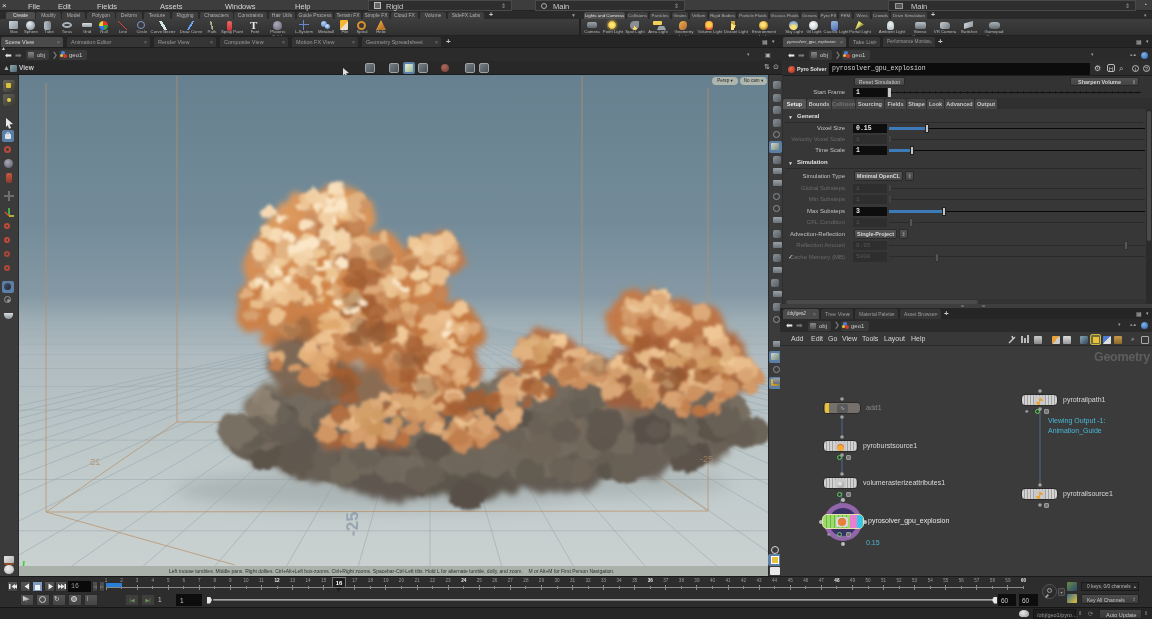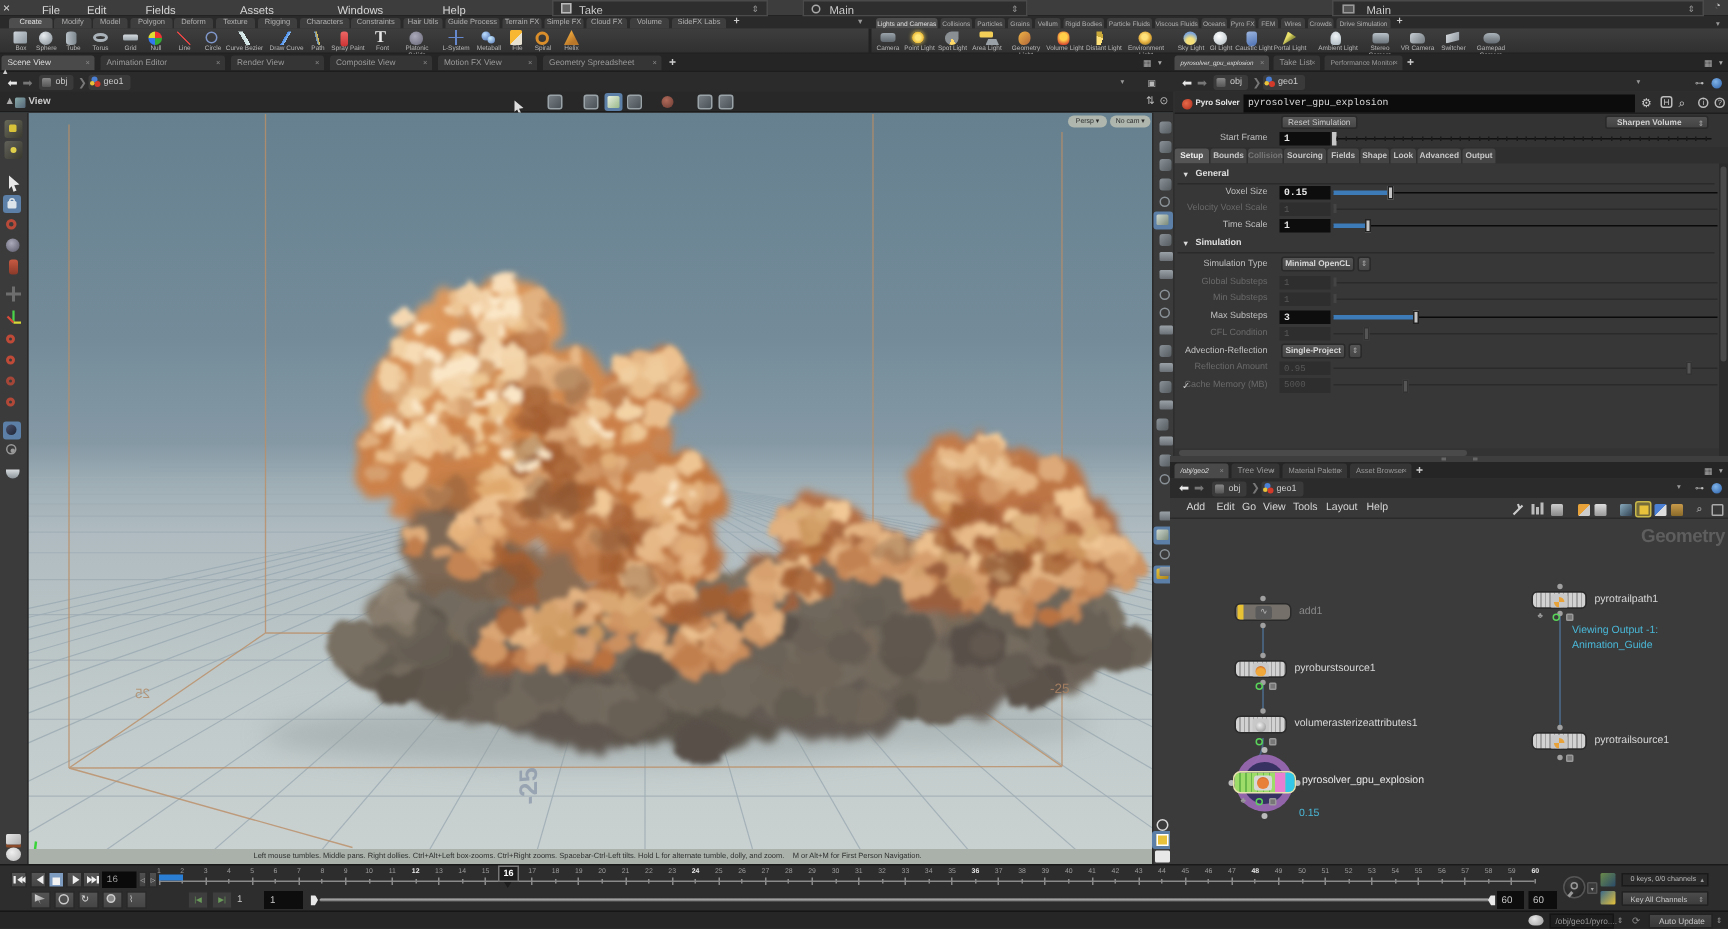--- a/index.html
+++ b/index.html
@@ -11,21 +11,21 @@
 <div class="abs" style="left:0;top:0;width:1152px;height:11px;background:#3d3d3d;border-bottom:1px solid #232323;">
 <span class="abs txt" style="left:2px;top:1px;color:#ddd;font-size:8px;">×</span>
 <span class="abs txt" style="left:28px;top:2px;color:#d6d6d6;font-size:7.5px;">File</span>
 <span class="abs txt" style="left:58px;top:2px;color:#d6d6d6;font-size:7.5px;">Edit</span>
 <span class="abs txt" style="left:97px;top:2px;color:#d6d6d6;font-size:7.5px;">Fields</span>
 <span class="abs txt" style="left:160px;top:2px;color:#d6d6d6;font-size:7.5px;">Assets</span>
 <span class="abs txt" style="left:225px;top:2px;color:#d6d6d6;font-size:7.5px;">Windows</span>
 <span class="abs txt" style="left:295px;top:2px;color:#d6d6d6;font-size:7.5px;">Help</span>
 <div class="abs" style="left:368px;top:0px;width:144px;height:11px;background:#2e2e2e;border:1px solid #4a4a4a;">
         <span class="abs" style="left:5px;top:1px;width:7px;height:7px;border:1px solid #bbb;background:#666;"></span>
-        <span class="abs txt" style="left:17px;top:1px;color:#ccc;font-size:7.5px;">Take</span>
+        <span class="abs txt" style="left:17px;top:1px;color:#ccc;font-size:7.5px;">Rigid</span>
         <span class="abs txt" style="left:132px;top:1px;color:#999;font-size:6px;">⇕</span>
       </div>
 <div class="abs" style="left:535px;top:0px;width:150px;height:11px;background:#2e2e2e;border:1px solid #4a4a4a;">
         <span class="abs" style="left:5px;top:2px;width:6px;height:6px;border-radius:50%;border:1px solid #aaa;"></span>
         <span class="abs txt" style="left:17px;top:1px;color:#ccc;font-size:7.5px;">Main</span>
         <span class="abs txt" style="left:138px;top:1px;color:#999;font-size:6px;">⇕</span>
       </div>
 <div class="abs" style="left:888px;top:0px;width:248px;height:11px;background:#2e2e2e;border:1px solid #4a4a4a;">
         <span class="abs" style="left:6px;top:2px;width:8px;height:6px;border:1px solid #999;background:#555;"></span>
         <span class="abs txt" style="left:22px;top:1px;color:#ccc;font-size:7.5px;">Main</span>

